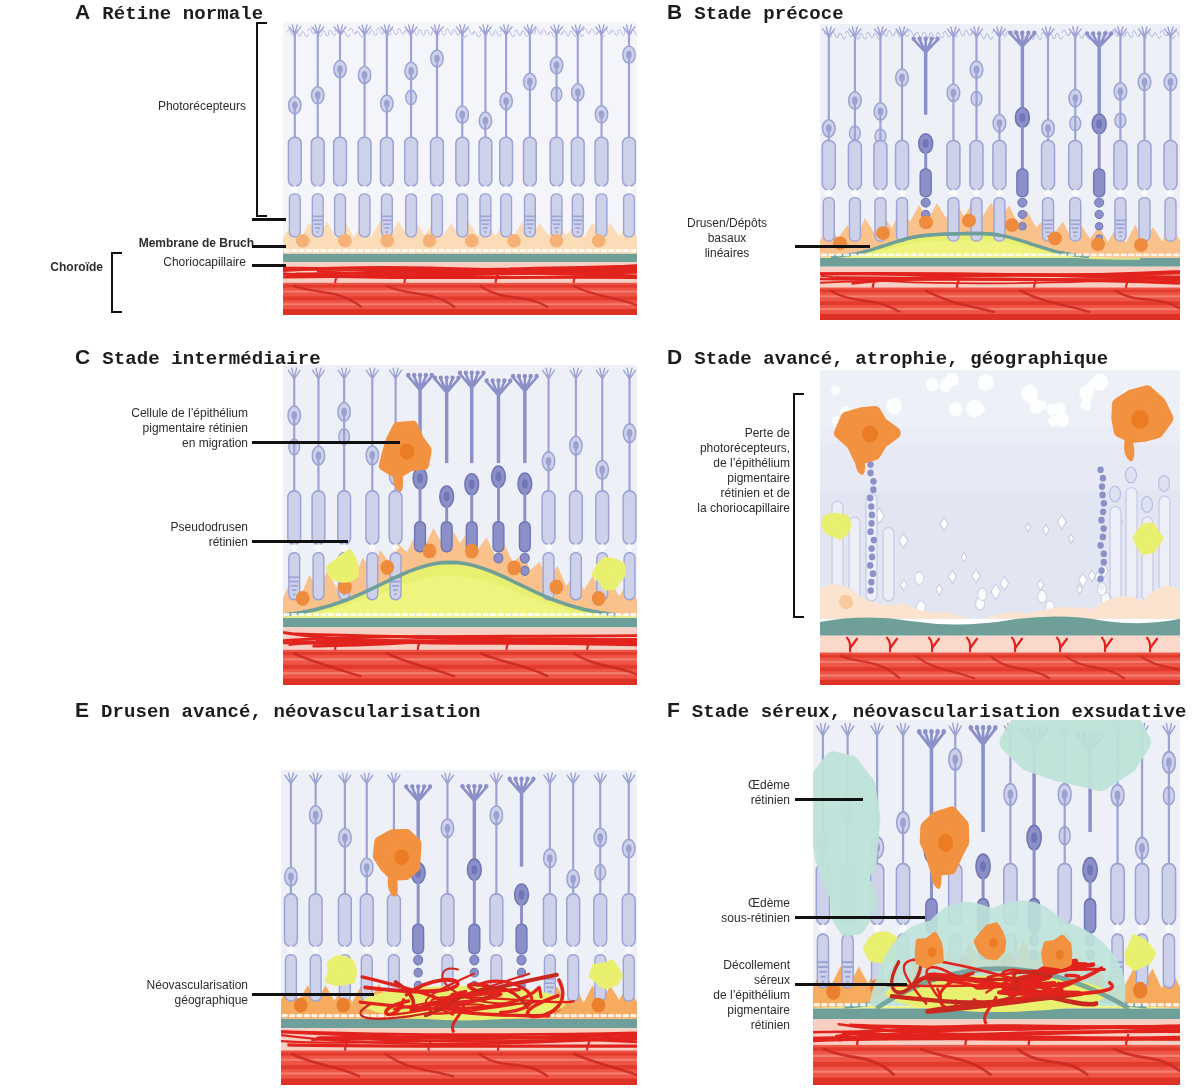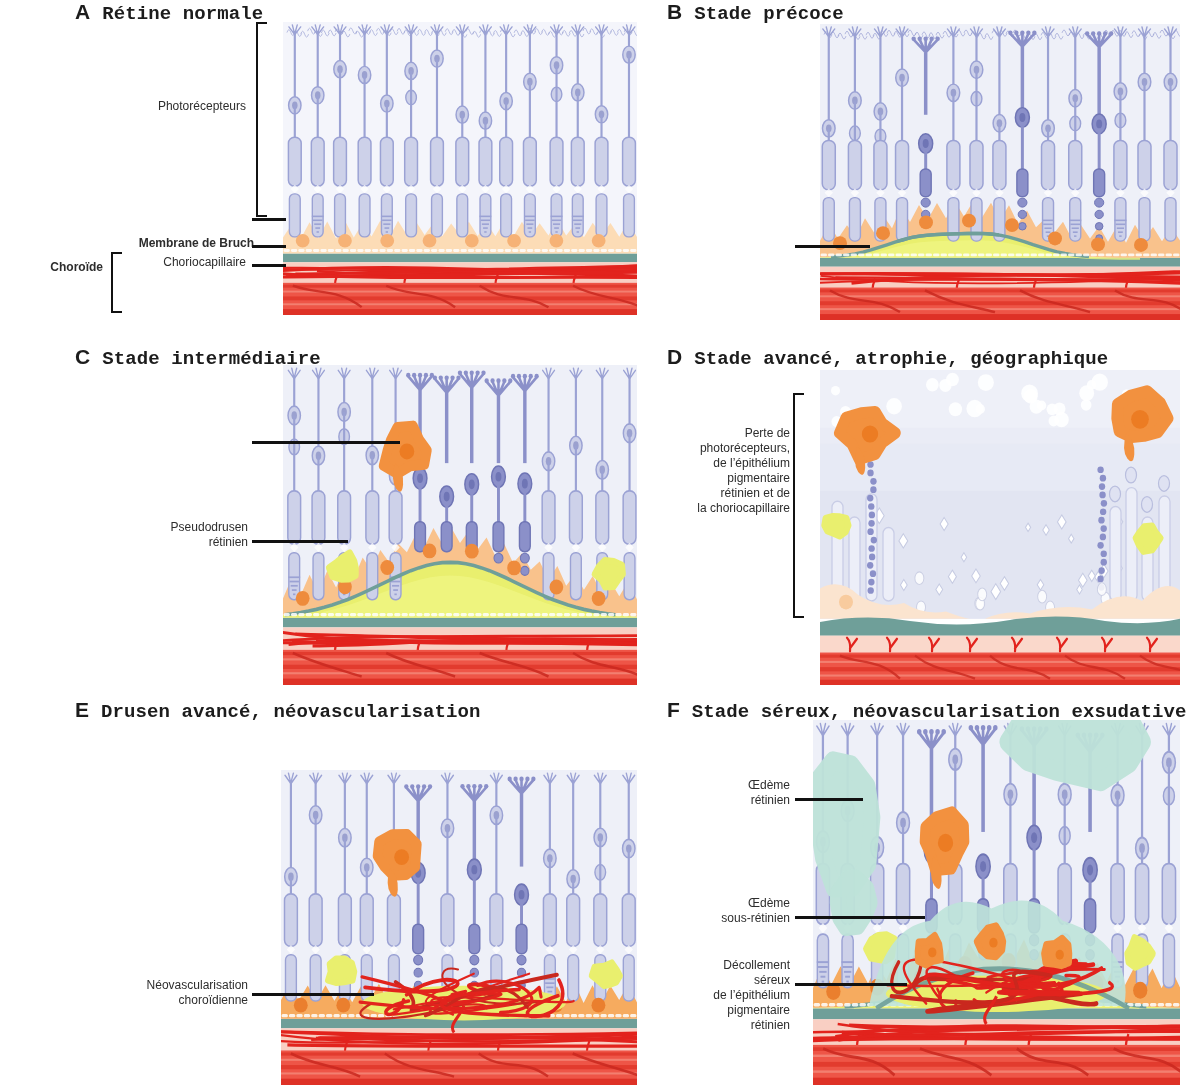--- a/index.html
+++ b/index.html
@@ -530,20 +530,23 @@
         <circle cx="106" cy="201.14390532313033" r="7" fill="#ee8b3c"></circle>
         <circle cx="149" cy="199.28226015903306" r="7" fill="#ee8b3c"></circle>
         <circle cx="192" cy="203.7935019921227" r="7" fill="#ee8b3c"></circle>
         <circle cx="235" cy="217.3704061673697" r="7" fill="#ee8b3c"></circle>
         <circle cx="278" cy="223.2982561873806" r="7" fill="#ee8b3c"></circle>
         <circle cx="321" cy="223.9765750722933" r="7" fill="#ee8b3c"></circle>
         <path d="M11,236.0 L19,235.3 L27,234.3 L35,232.9 L43,231.1 L51,229.0 L59,226.4 L67,223.8 L75,221.1 L83,218.7 L91,216.6 L99,215.1 L107,214.1 L115,213.4 L123,213.1 L131,212.8 L139,212.6 L147,212.3 L155,212.2 L163,212.3 L171,212.8 L179,213.8" fill="none" stroke="#6f9f99" stroke-width="3.4"></path>
         <path d="M77,220.3 L85,218.0 L93,216.1 L101,214.8 L109,213.9 L117,213.3 L125,213.0 L133,212.7 L141,212.5 L149,212.3 L157,212.2 L165,212.4 L173,213.1 L181,214.3 L189,216.0 L197,218.2 L205,220.8 L213,223.6 L221,226.2 L229,228.7 L237,230.9 L245,232.6 L253,234.0 L261,235.0 L269,235.8" fill="none" stroke="#6f9f99" stroke-width="3.4"></path>
         <line x1="2" y1="234" x2="358" y2="234" stroke="#fff" stroke-width="3" stroke-dasharray="3.5,4" stroke-linecap="round" opacity="0.85"></line>
       </svg>
+    <div class="lbl lbl--center" style="left:22px;top:216px;width:130px;">Drusen/Dépôts
+basaux
+linéaires</div>
     <div class="leader" style="left:155px;top:245px;width:75px;"></div>
   </div>
 
   <div class="panel" id="panel-c" style="left:0;top:340px;width:640px;height:350px;">
     <div class="ptitle" style="left:75px;top:5px;">
       <span class="letter">C</span>
       <span class="ttext">Stade intermédiaire</span>
     </div>
     <svg class="illus" id="svg-c" style="left:283px;top:25px;width:354px;height:320px;" viewBox="0 0 360 300" preserveAspectRatio="none">
         <rect x="0" y="0" width="360" height="237" fill="#eef0f8"></rect>
@@ -732,20 +735,23 @@
         <circle cx="278" cy="208.18372240967548" r="7" fill="#ee8b3c"></circle>
         <circle cx="321" cy="218.92355575102982" r="7" fill="#ee8b3c"></circle>
         <path d="M2,234.1 L10,233.2 L18,232.1 L26,230.7 L34,229.1 L42,227.2 L50,225.0 L58,222.5 L66,219.8 L74,216.7 L82,213.4 L90,209.9 L98,206.4 L106,202.8 L114,199.2 L122,195.9 L130,192.8 L138,190.2 L146,188.0 L154,186.3 L162,185.3 L170,185.0 L178,185.3 L186,186.3 L194,188.0 L202,190.2 L210,192.8 L218,195.9 L226,199.2 L234,202.8 L242,206.4 L250,209.9 L258,213.4 L266,216.7 L274,219.8 L282,222.5 L290,225.0 L298,227.2 L306,229.1 L314,230.7 L322,232.1 L330,233.2 L338,234.1" fill="none" stroke="#6f9f99" stroke-width="3.4"></path>
         <line x1="2" y1="234" x2="358" y2="234" stroke="#fff" stroke-width="3" stroke-dasharray="3.5,4" stroke-linecap="round" opacity="0.85"></line>
         <path d="M74.1,190.0 L74.0,197.4 L66.8,200.9 L59.1,201.1 L50.3,198.5 L46.6,190.0 L54.8,184.5 L59.7,180.8 L68.0,175.9 L72.5,183.6 Z" fill="#e9ef6e" stroke="#e9ef6e" stroke-width="6" stroke-linejoin="round"></path>
         <path d="M345.7,196.0 L340.7,201.8 L336.2,208.0 L327.6,208.5 L323.7,201.6 L316.9,196.0 L321.2,188.8 L327.4,183.0 L336.3,184.0 L344.8,187.5 Z" fill="#e9ef6e" stroke="#e9ef6e" stroke-width="6" stroke-linejoin="round"></path>
         <path d="M146.3,80.0 L143.7,93.2 L129.2,94.7 L116.3,101.8 L102.4,94.4 L106.3,80.0 L109.7,70.4 L116.3,58.3 L132.1,57.1 L138.6,70.2 Z" fill="#f2913f" stroke="#f2913f" stroke-width="9.9" stroke-linejoin="round"></path>
         <circle cx="126" cy="81" r="7.48" fill="#ec7c23"></circle>
         <path d="M114.1,92.1 q-5,16 1,24 q6,7 7,-4 q1,-13 -8,-20" fill="#f2913f"></path>
       </svg>
+    <div class="lbl" style="left:5px;top:66px;width:243px;">Cellule de l’épithélium
+pigmentaire rétinien
+en migration</div>
     <div class="leader" style="left:252px;top:101px;width:148px;"></div>
     <div class="lbl" style="left:88px;top:180px;width:160px;">Pseudodrusen
 rétinien</div>
     <div class="leader" style="left:252px;top:200px;width:96px;"></div>
   </div>
 
   <div class="panel" id="panel-d" style="left:640px;top:340px;width:560px;height:350px;">
     <div class="ptitle" style="left:27px;top:5px;">
       <span class="letter">D</span>
       <span class="ttext">Stade avancé, atrophie, géographique</span>
@@ -1102,21 +1108,21 @@
         <path d="M146,234 C167,229 218,182 249,226" fill="none" stroke="#c9281e" stroke-width="3.1" stroke-linecap="round"></path>
         <path d="M173,214 C234,201 58,234 271,234" fill="none" stroke="#e2231d" stroke-width="3.2" stroke-linecap="round"></path>
         <path d="M129,220 C85,229 116,244 124,219" fill="none" stroke="#e2231d" stroke-width="3.5" stroke-linecap="round"></path>
         <path d="M241,209 C71,219 262,238 82,197" fill="none" stroke="#e2231d" stroke-width="3.2" stroke-linecap="round"></path>
         <path d="M175,250 C169,242 181,236 185,224" fill="none" stroke="#e2231d" stroke-width="3"></path>
         <path d="M136.4,82.0 L135.7,92.5 L126.3,99.8 L113.4,100.6 L104.7,92.2 L97.7,82.0 L99.3,68.2 L112.7,61.4 L127.4,61.1 L137.3,70.5 Z" fill="#f2913f" stroke="#f2913f" stroke-width="9.9" stroke-linejoin="round"></path>
         <circle cx="122" cy="83" r="7.48" fill="#ec7c23"></circle>
         <path d="M110.1,94.1 q-5,16 1,24 q6,7 7,-4 q1,-13 -8,-20" fill="#f2913f"></path>
       </svg>
     <div class="lbl" style="left:60px;top:288px;width:188px;">Néovascularisation
-choroïdienne</div>
+géographique</div>
     <div class="leader" style="left:252px;top:303px;width:122px;"></div>
   </div>
 
   <div class="panel" id="panel-f" style="left:640px;top:690px;width:560px;height:398px;">
     <div class="ptitle" style="left:27px;top:8px;">
       <span class="letter">F</span>
       <span class="ttext">Stade séreux, néovascularisation exsudative</span>
     </div>
     <svg class="illus" id="svg-f" style="left:173px;top:30px;width:367px;height:365px;" viewBox="0 0 360 300" preserveAspectRatio="none">
         <rect x="0" y="0" width="360" height="237" fill="#eef0f8"></rect>

